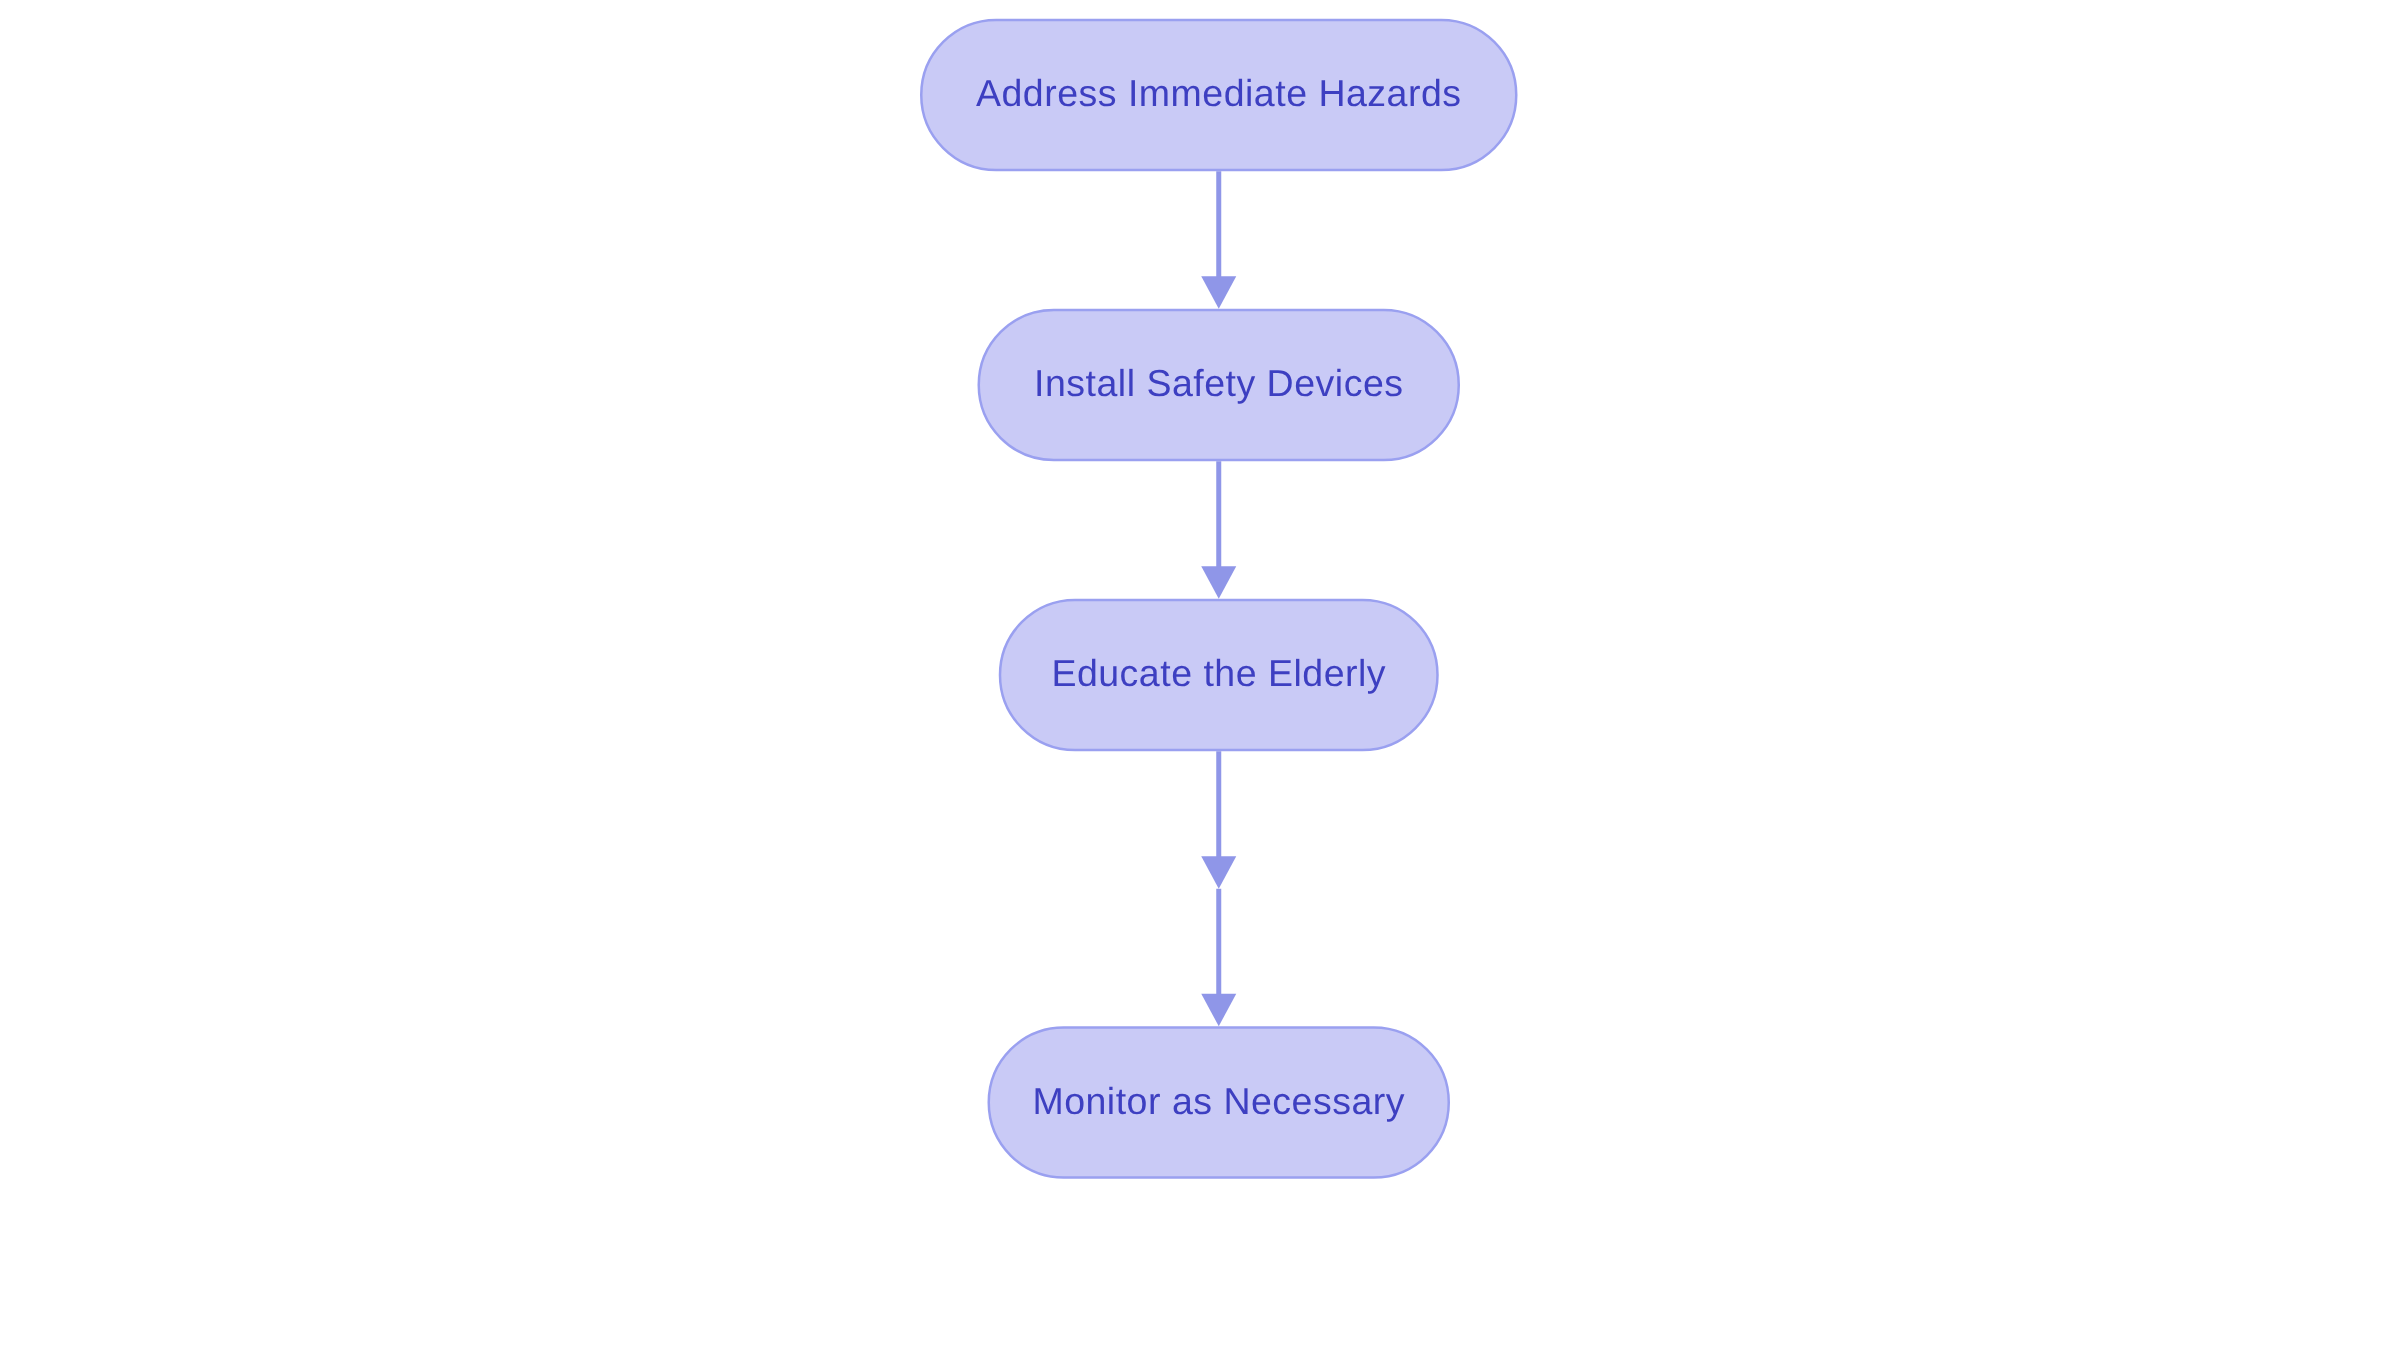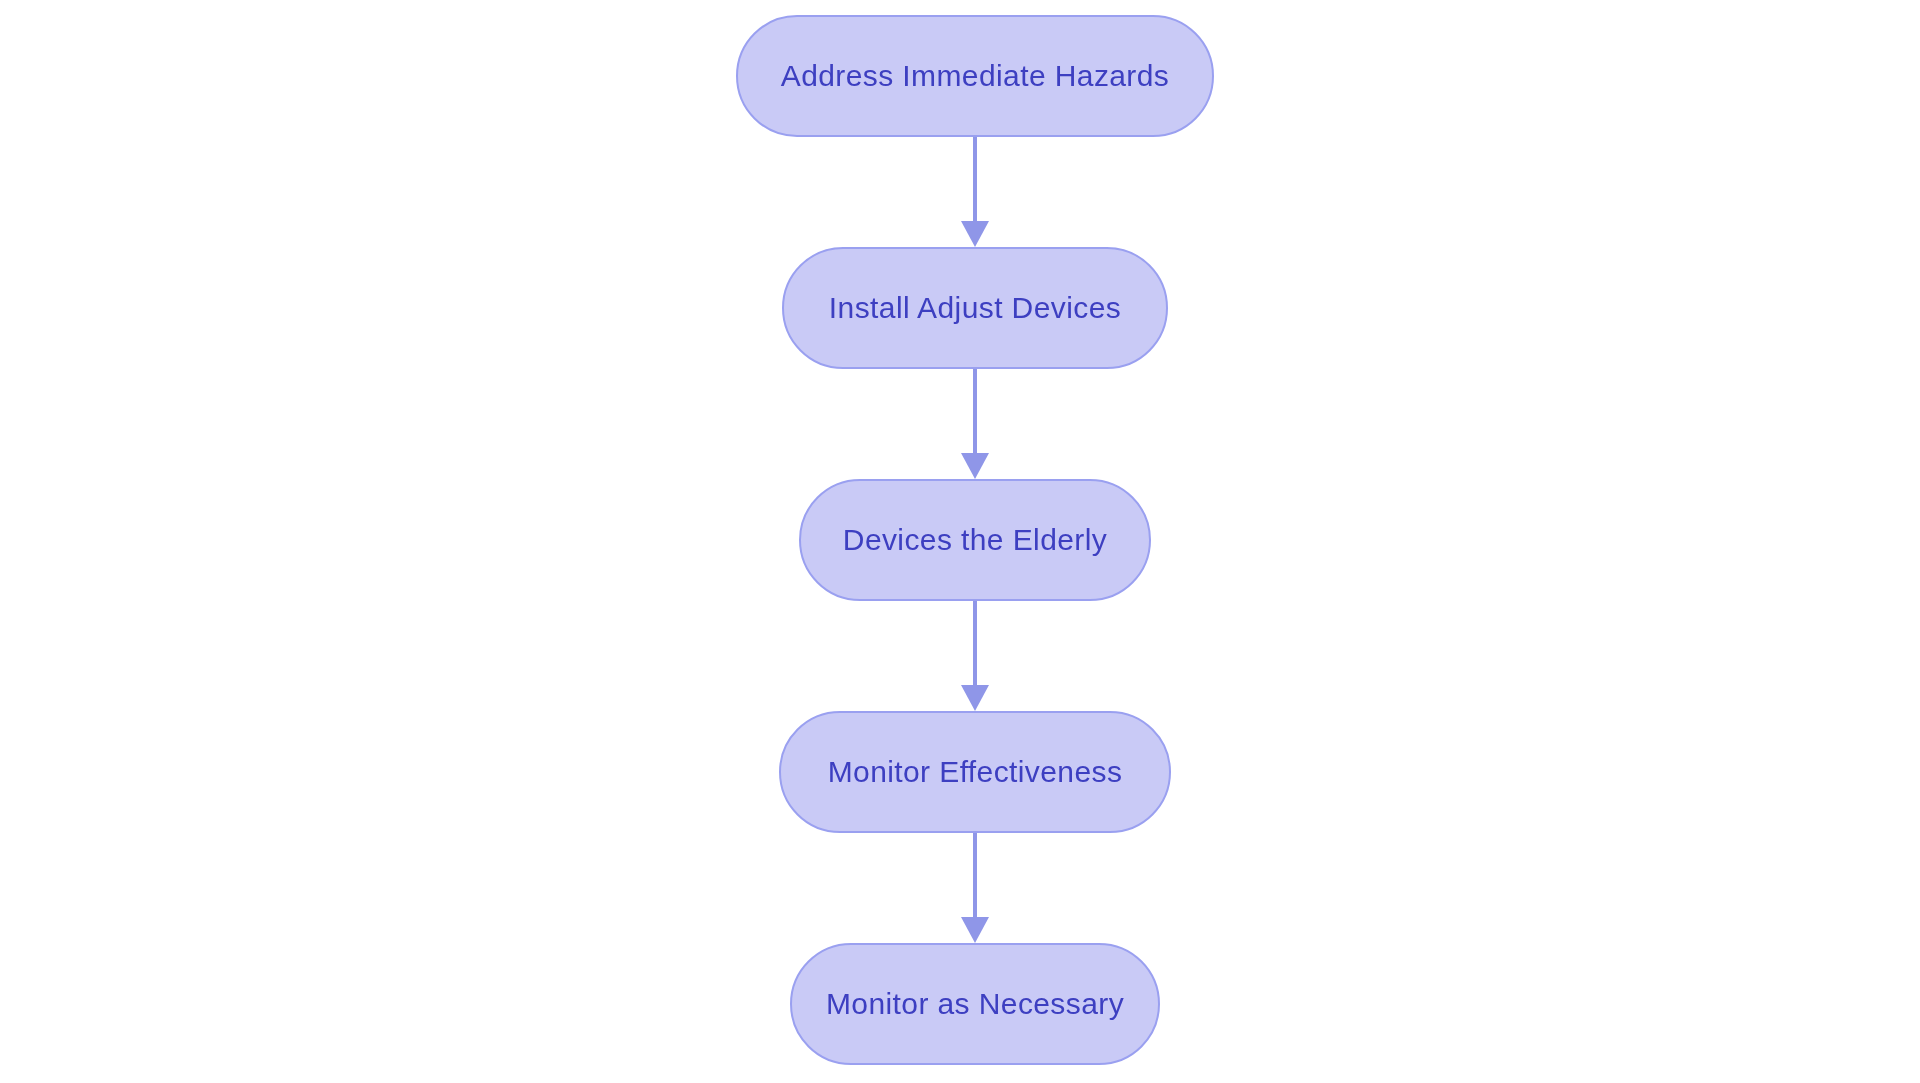--- a/index.html
+++ b/index.html
@@ -78,40 +78,37 @@
   <div class="node n1">
     <span>Address Immediate Hazards</span>
   </div>
 
   <div class="arrow">
     <div class="line"></div>
     <div class="head"></div>
   </div>
 
   <div class="node n2">
-    <span>Install Adjust Devices</span>
+    <span>Install Safety Devices</span>
   </div>
 
   <div class="arrow">
     <div class="line"></div>
     <div class="head"></div>
   </div>
 
   <div class="node n3">
-    <span>Devices the Elderly</span>
+    <span>Educate the Elderly</span>
   </div>
 
   <div class="arrow">
     <div class="line"></div>
     <div class="head"></div>
   </div>
 
-  <div class="node n4">
-    <span>Monitor Effectiveness</span>
-  </div>
 
   <div class="arrow">
     <div class="line"></div>
     <div class="head"></div>
   </div>
 
   <div class="node n5">
     <span>Monitor as Necessary</span>
   </div>
 

